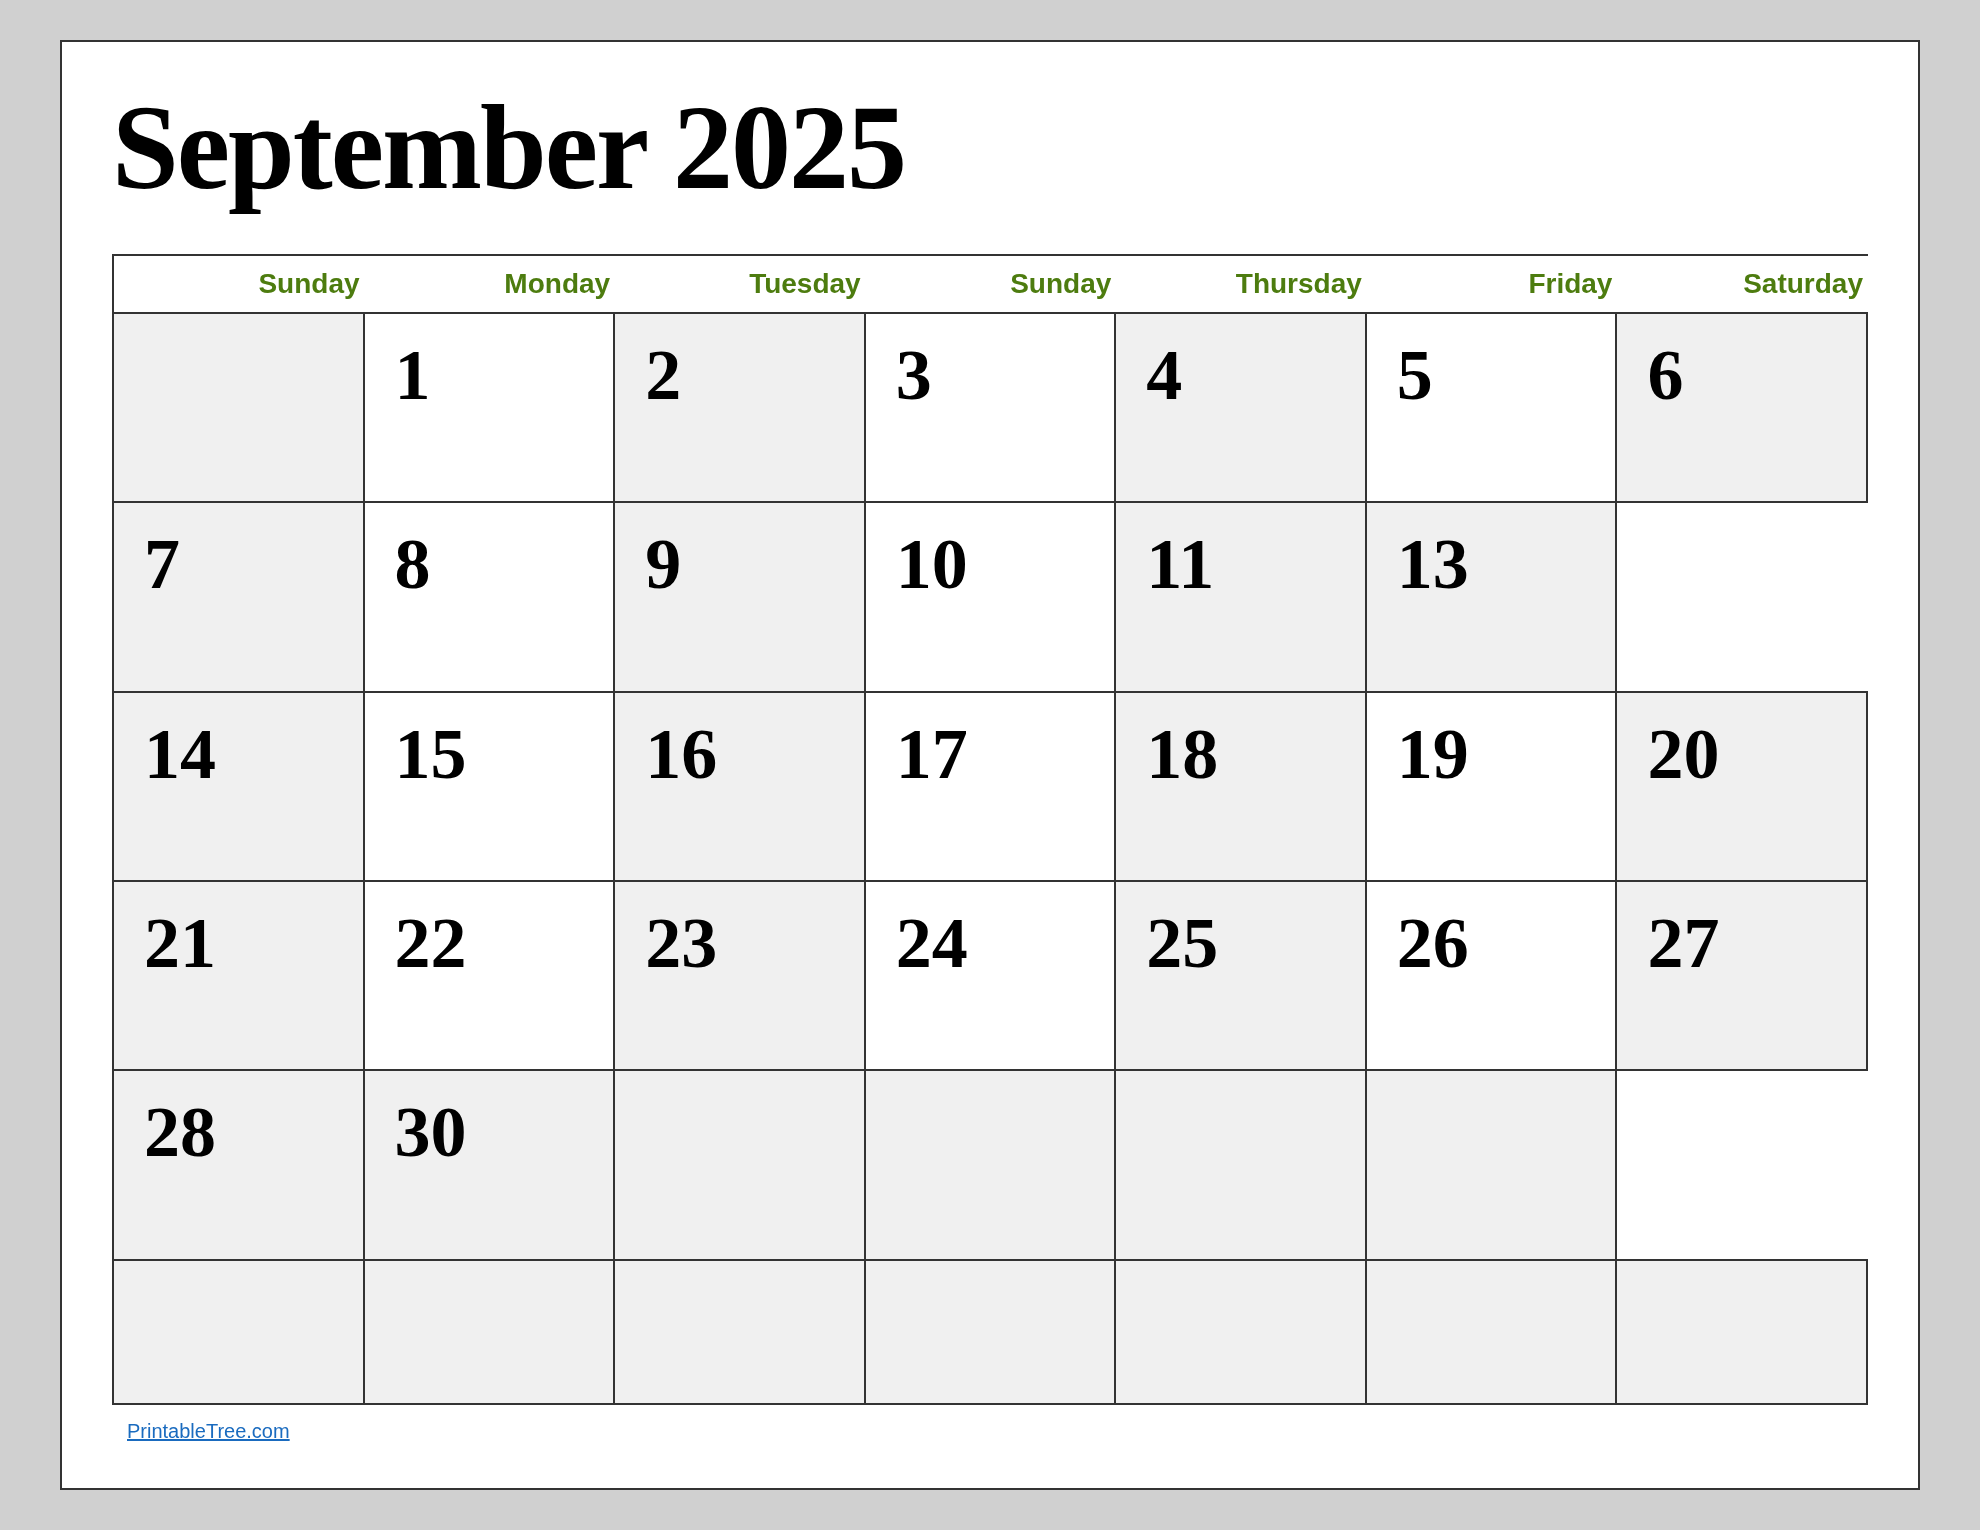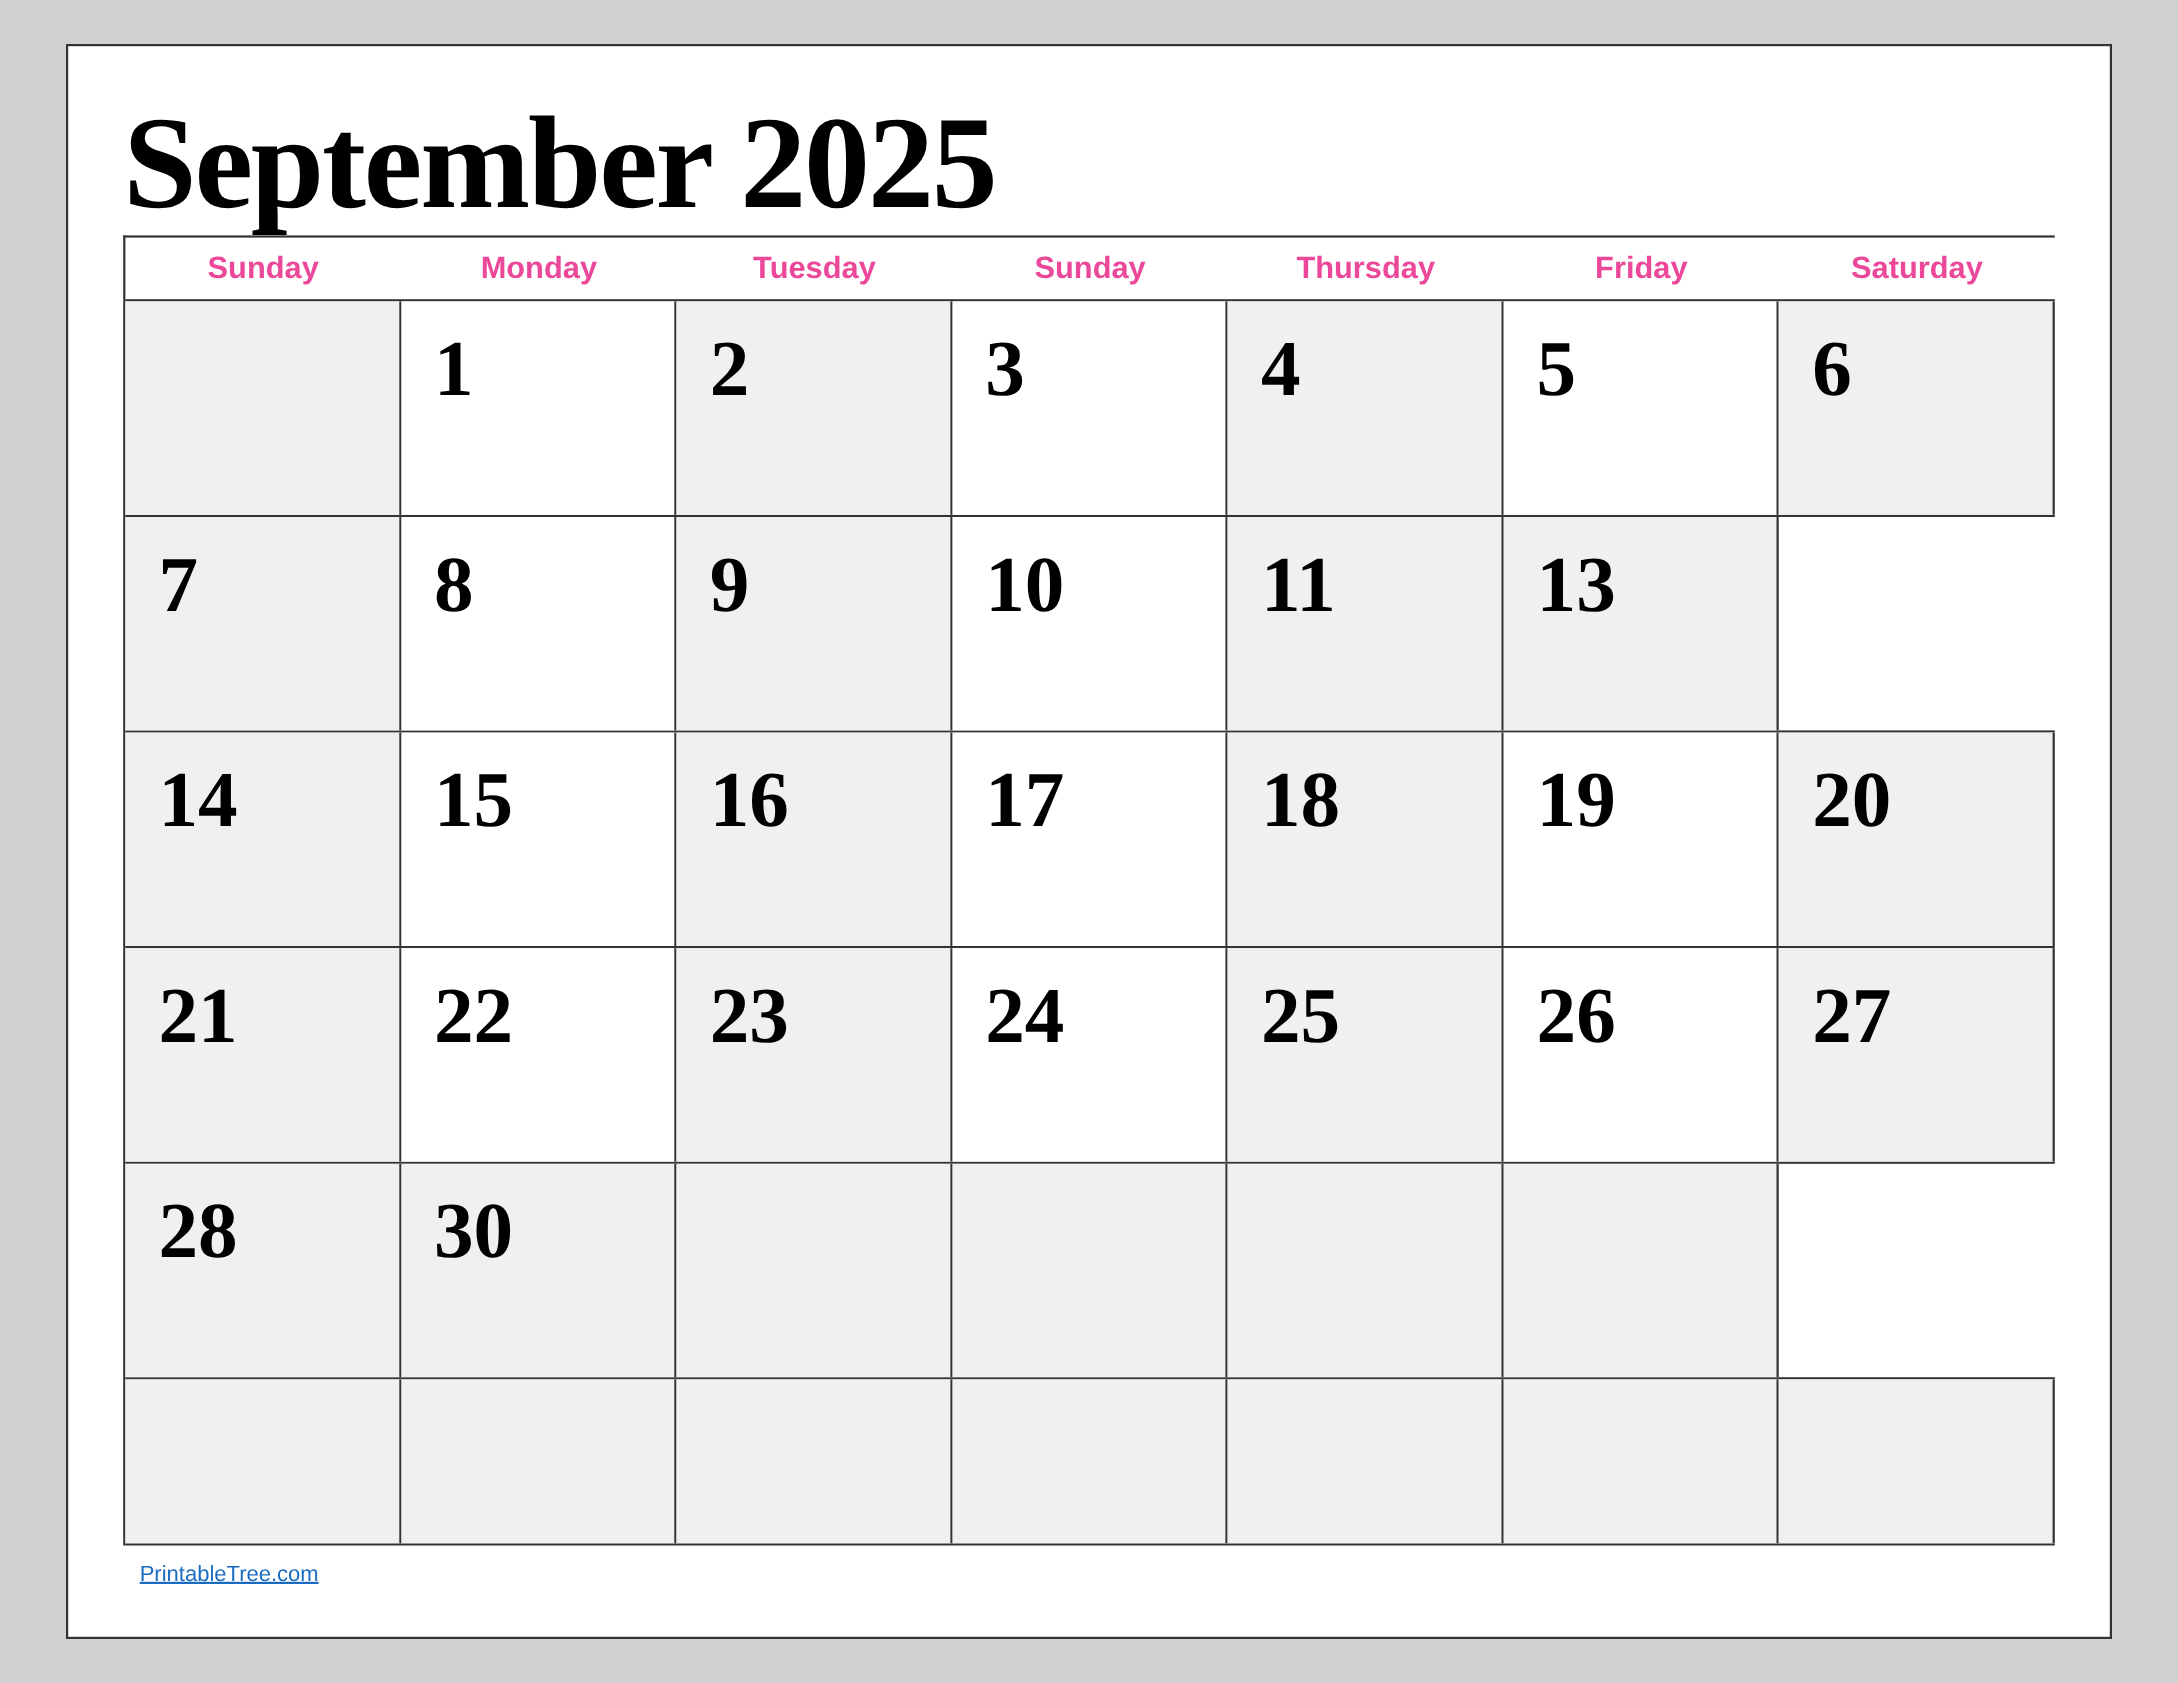--- a/index.html
+++ b/index.html
@@ -26,44 +26,45 @@
       display: flex;
       flex-direction: column;
     }
 
     .calendar-title {
       font-size: 120px;
       font-weight: 900;
       font-family: 'Georgia', serif;
       letter-spacing: -2px;
       line-height: 1.1;
+      margin-bottom: 40px;
       color: #000;
     }
 
     .calendar-grid {
       flex: 1;
       display: flex;
       flex-direction: column;
       border-top: 2px solid #333;
       border-left: 2px solid #333;
     }
 
     .day-headers {
       display: grid;
       grid-template-columns: repeat(7, 1fr);
       margin-bottom: 0;
     }
 
     .day-header {
-      text-align: center;
+      text-align: right;
       padding: 12px 5px;
       font-size: 28px;
       font-weight: bold;
       font-family: Arial, sans-serif;
-      color: #ec4899;
+      color: #4d7c0f;
       border-bottom: none;
     }
 
     .calendar-body {
       border-top: 2px solid #333;
       flex: 1;
       display: flex;
       flex-direction: column;
     }
 

